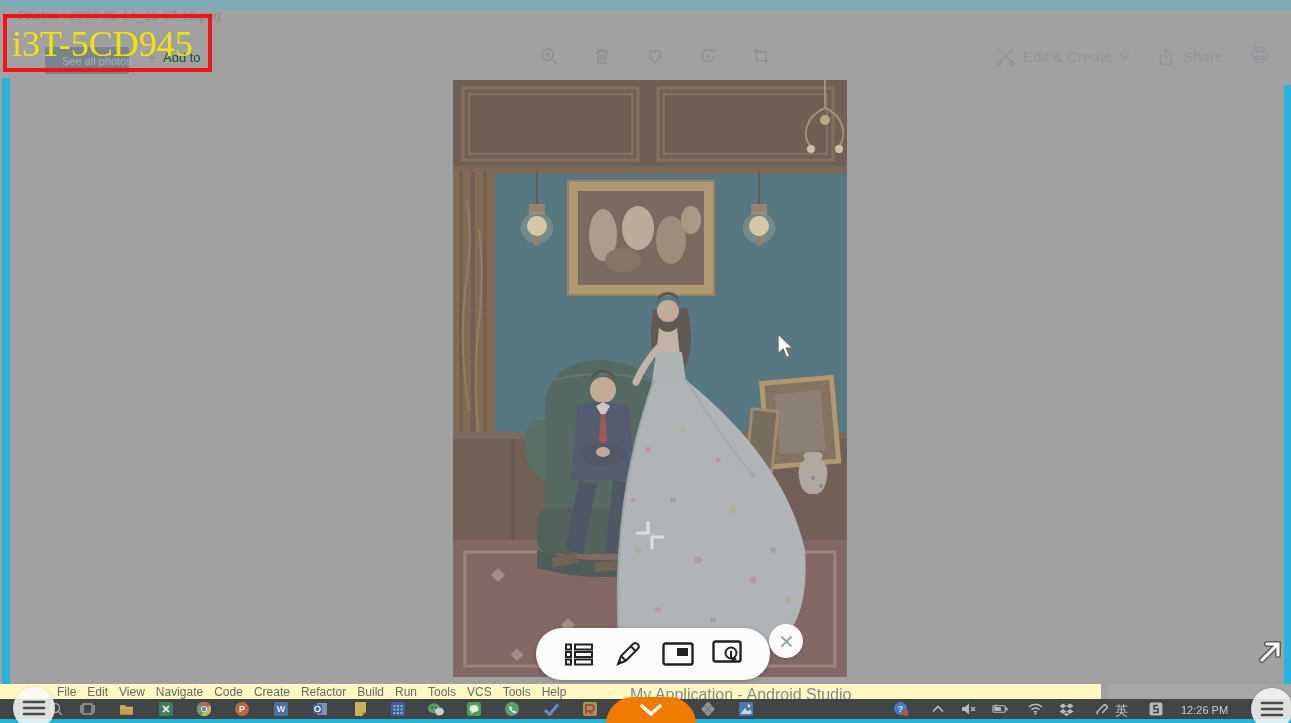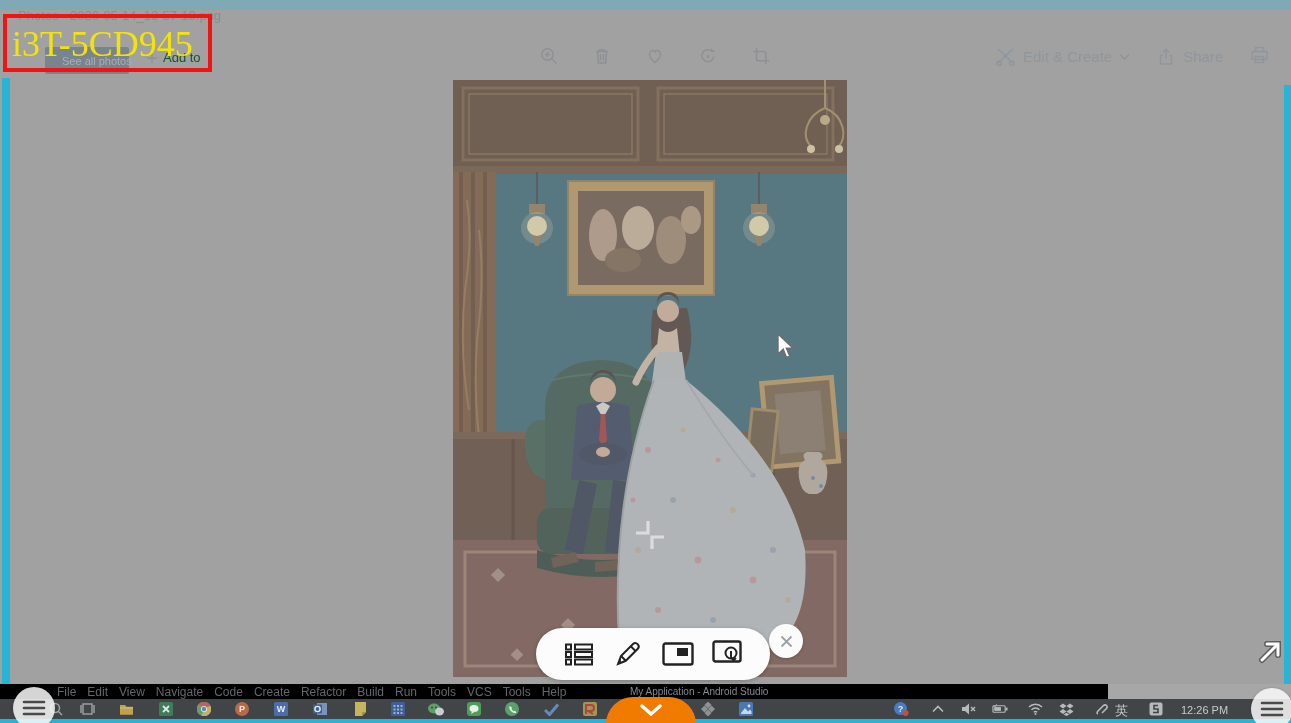--- a/index.html
+++ b/index.html
@@ -42,24 +42,24 @@
   .counter { position:absolute; left:1098px; top:636px; width:168px; text-align:right; font-size:56px; font-weight:800; color:#ffffff;
              letter-spacing:1px; z-index:60;
              text-shadow:-2px -2px 0 #636363, 2px -2px 0 #636363, -2px 2px 0 #636363, 2px 2px 1px #565656, 0 0 6px rgba(80,80,80,.7); }
   .ne-arrow { position:absolute; left:1256px; top:638px; z-index:60; }
 
   
   .crosshair { position:absolute; left:633px; top:518px; z-index:55; }
   .cursor { position:absolute; left:776px; top:333px; z-index:55; }
 
   
-  .menubar { position:absolute; left:0; top:684px; width:1291px; height:15px; background:#000000;text-decoration:underline; }
+  .menubar { position:absolute; left:0; top:684px; width:1101px; height:15px; background:#fef9c3;text-decoration:underline; }
   .menubar-items { position:absolute; left:57px; top:1px; display:flex; gap:11px; }
   .menubar-items span { font-size:12px; color:#63676c; white-space:nowrap; }
-  .as-title { position:absolute; left:630px; top:2px; font-size:10px; color:#85898e; white-space:nowrap; }
+  .as-title { position:absolute; left:630px; top:2px; font-size:16px; color:#85898e; white-space:nowrap; }
   .as-tab { position:absolute; left:1108px; top:0; width:183px; height:15px; background:#a7a7a7; }
 
   
   .taskbar { position:absolute; left:0; top:699px; width:1291px; height:20px; background:#424548; }
   .tb-ico { position:absolute; top:701px; width:16px; height:16px; display:flex; align-items:center; justify-content:center; }
   .ime-label { position:absolute; left:1115px; top:702px; font-size:13px; color:#c3c7c9; }
   .clock { position:absolute; left:1181px; top:704px; font-size:11px; color:#c7cacc; }
 
   .orange-btn { position:absolute; left:606px; top:697px; width:90px; height:27px; background:#f17a00;
                 border-radius:45px 45px 0 0; display:flex; align-items:center; justify-content:center; z-index:70; }

